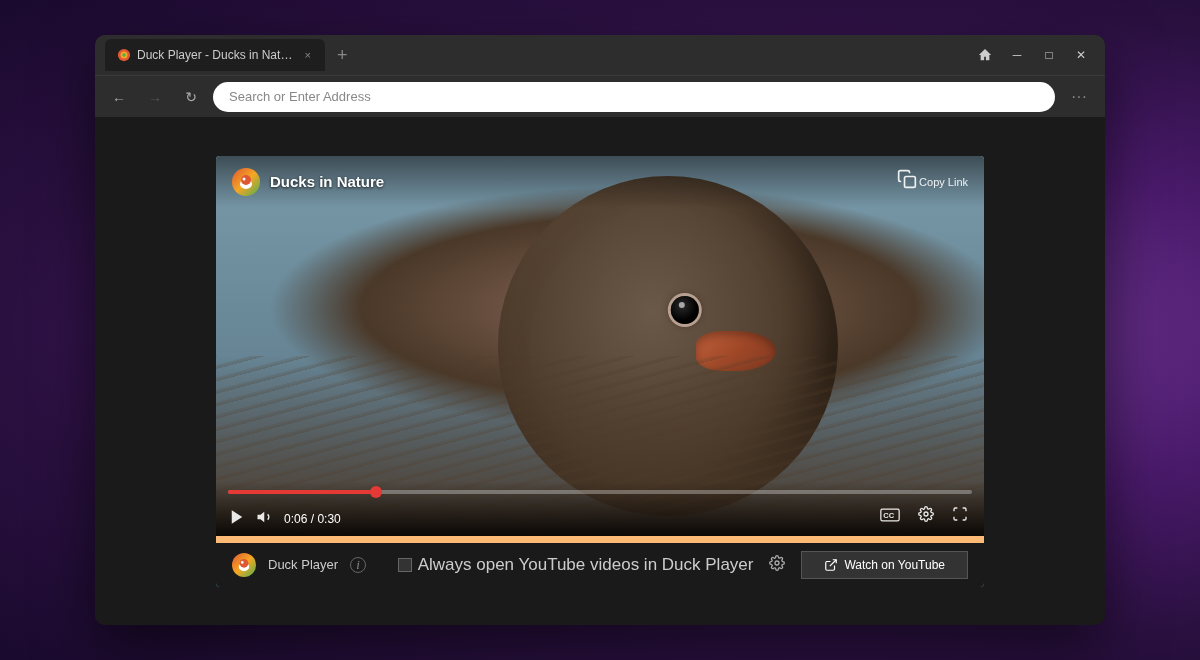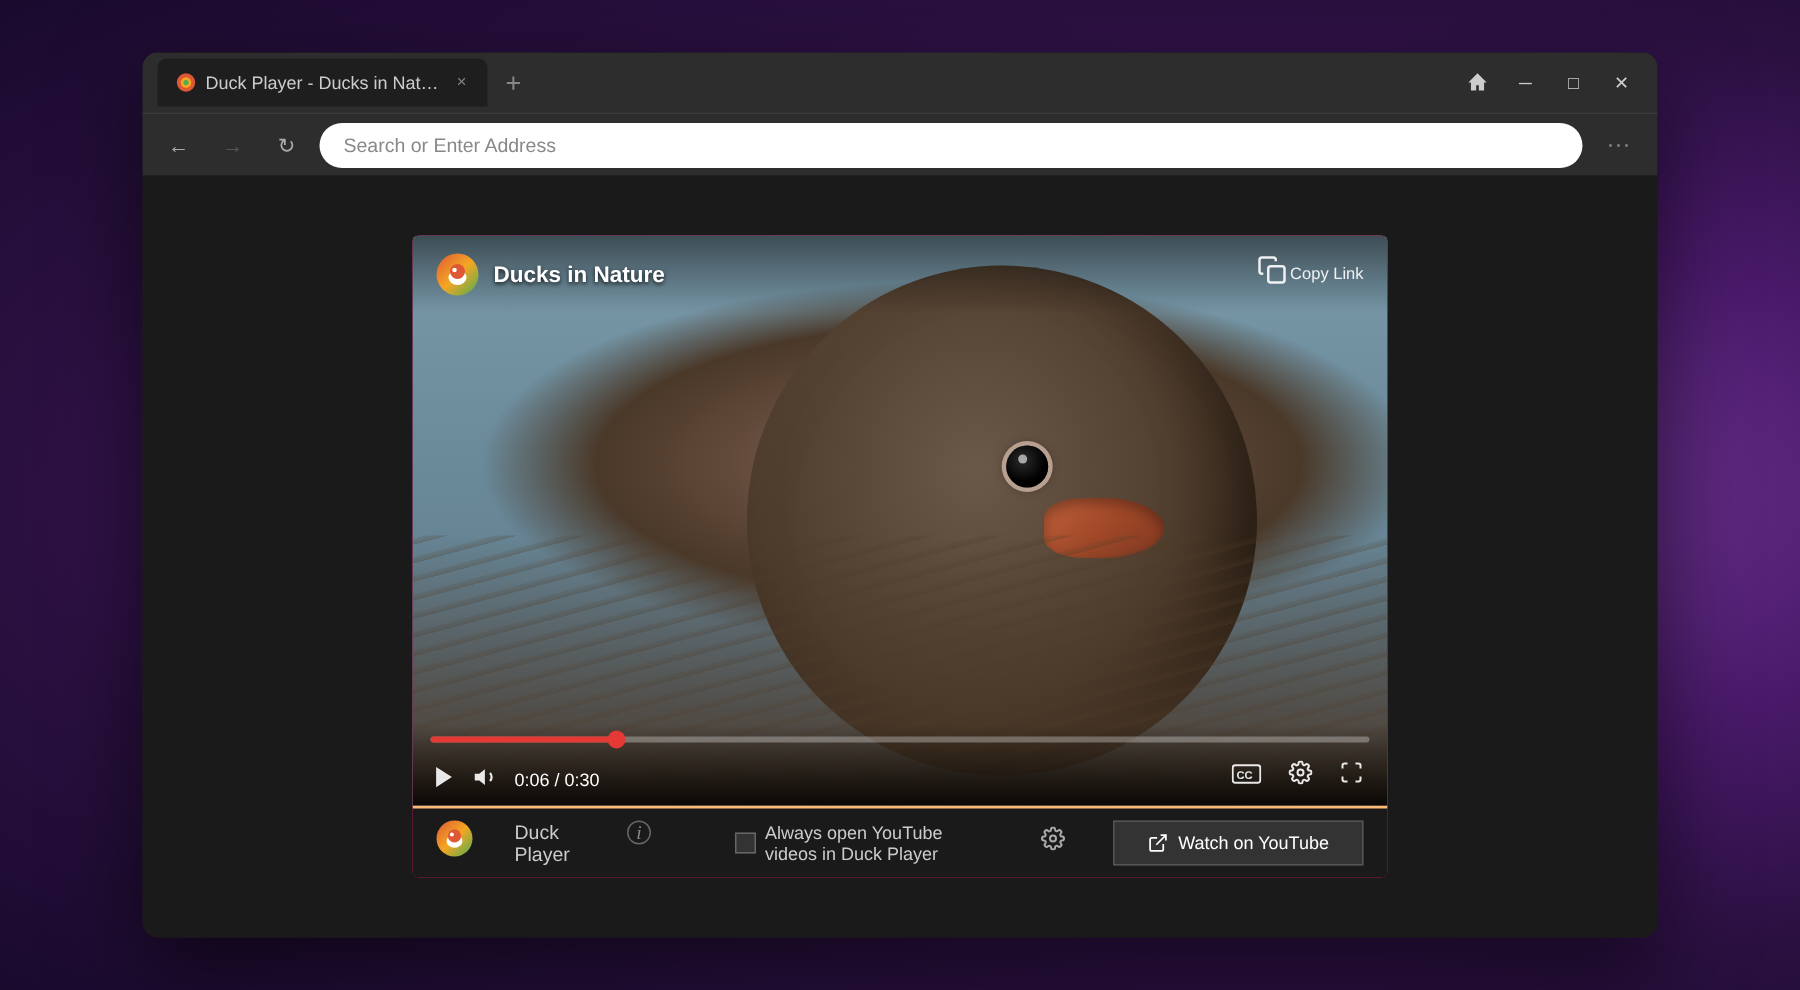--- a/index.html
+++ b/index.html
@@ -143,22 +143,22 @@
     
     .content-area {
       flex: 1;
       background: #1a1a1a;
       display: flex;
       align-items: center;
       justify-content: center;
       padding: 20px;
     }
     .player-container {
-      width: 650px;
-      background: #be185d;
+      width: 768px;
+      background: #7dd3fc;
       border-radius: 4px;
       overflow: hidden;
       position: relative;
     }
     
     .video-area {
       position: relative;
       width: 100%;
       height: 380px;
       background: linear-gradient(135deg, #4a6a7a 0%, #6a8a9a 30%, #8a7060 60%, #5a4a3a 100%);
@@ -349,22 +349,23 @@
       align-items: center;
       justify-content: center;
       padding: 4px;
       font-weight: bold;
     }
     
     .bottom-bar {
       background: #1a1a1a;
       padding: 8px 16px;
       display: flex;
-      gap: 28px;
-      border-top: 2px solid #fdba74;
+      align-items: center;
+      gap: 12px;
+      border-top: 7px solid #fdba74;
     }
     .ddg-logo-bottom {
       width: 24px;
       height: 24px;
       border-radius: 50%;
       background: linear-gradient(135deg, #de5833 0%, #f5a623 50%, #4caf50 100%);
       display: flex;
       align-items: center;
       justify-content: center;
       flex-shrink: 0;
@@ -388,21 +389,21 @@
       font-style: italic;
       font-family: serif;
       flex-shrink: 0;
     }
     .spacer { flex: 1; }
     .checkbox-label {
       display: flex;
       align-items: center;
       gap: 6px;
       color: #ccc;
-      font-size: 12px;
+      font-size: 17px;
       cursor: pointer;
     }
     .checkbox {
       width: 14px;
       height: 14px;
       border: 1px solid #666;
       background: #333;
       flex-shrink: 0;
     }
     .settings-btn {

